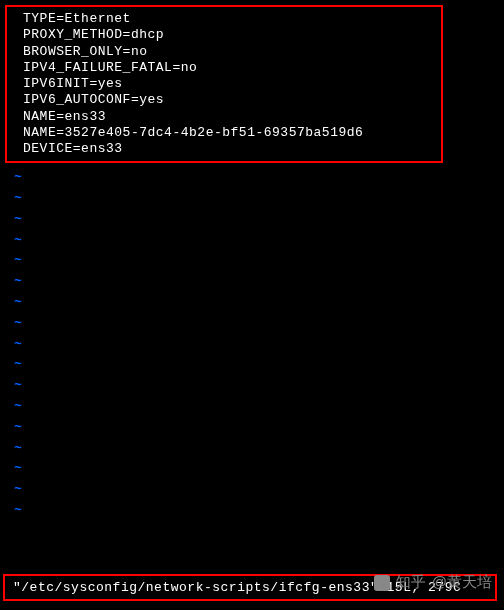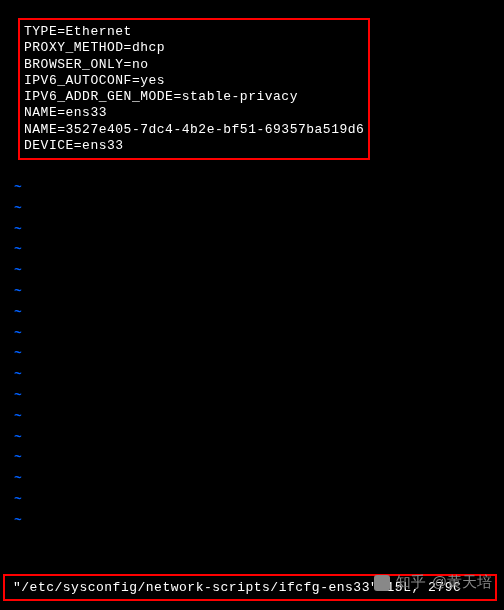--- a/index.html
+++ b/index.html
@@ -15,23 +15,23 @@
       font-size: 13px;
       color: #ffffff;
       overflow: hidden;
       position: relative;
     }
     .terminal-area {
       padding: 2px 2px;
     }
     .highlight-box-top {
       border: 2px solid #ff0000;
-      padding: 4px 4px;
-      margin: 16px;
-      width: 352px;
+      padding: 4px 16px;
+      margin: 3px;
+      width: 438px;
     }
     .config-line {
       line-height: 1.25;
       white-space: pre;
       letter-spacing: 0.5px;
     }
     .tilde-area {
       padding-left: 12px;
       padding-top: 2px;
     }
@@ -75,22 +75,23 @@
   </style>
 </head>
 <body>
 
 <div class="terminal-area">
   <div class="highlight-box-top">
     <div id="config-lines">
         <div class="config-line">TYPE=Ethernet</div>
         <div class="config-line">PROXY_METHOD=dhcp</div>
         <div class="config-line">BROWSER_ONLY=no</div>
+        <div class="config-line">IPV4_FAILURE_FATAL=no</div>
+        <div class="config-line">IPV6INIT=yes</div>
         <div class="config-line">IPV6_AUTOCONF=yes</div>
-        <div class="config-line">IPV6_ADDR_GEN_MODE=stable-privacy</div>
         <div class="config-line">NAME=ens33</div>
         <div class="config-line">NAME=3527e405-7dc4-4b2e-bf51-69357ba519d6</div>
         <div class="config-line">DEVICE=ens33</div>
       </div>
   </div>
   <div class="tilde-area" id="tilde-area">
       <div class="tilde">~</div>
       <div class="tilde">~</div>
       <div class="tilde">~</div>
       <div class="tilde">~</div>

